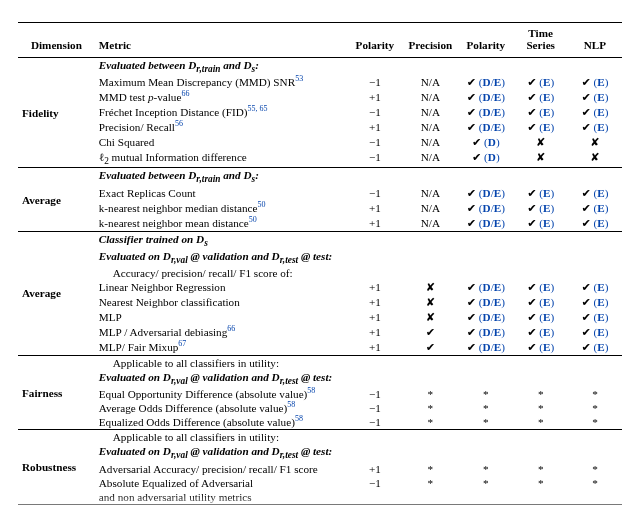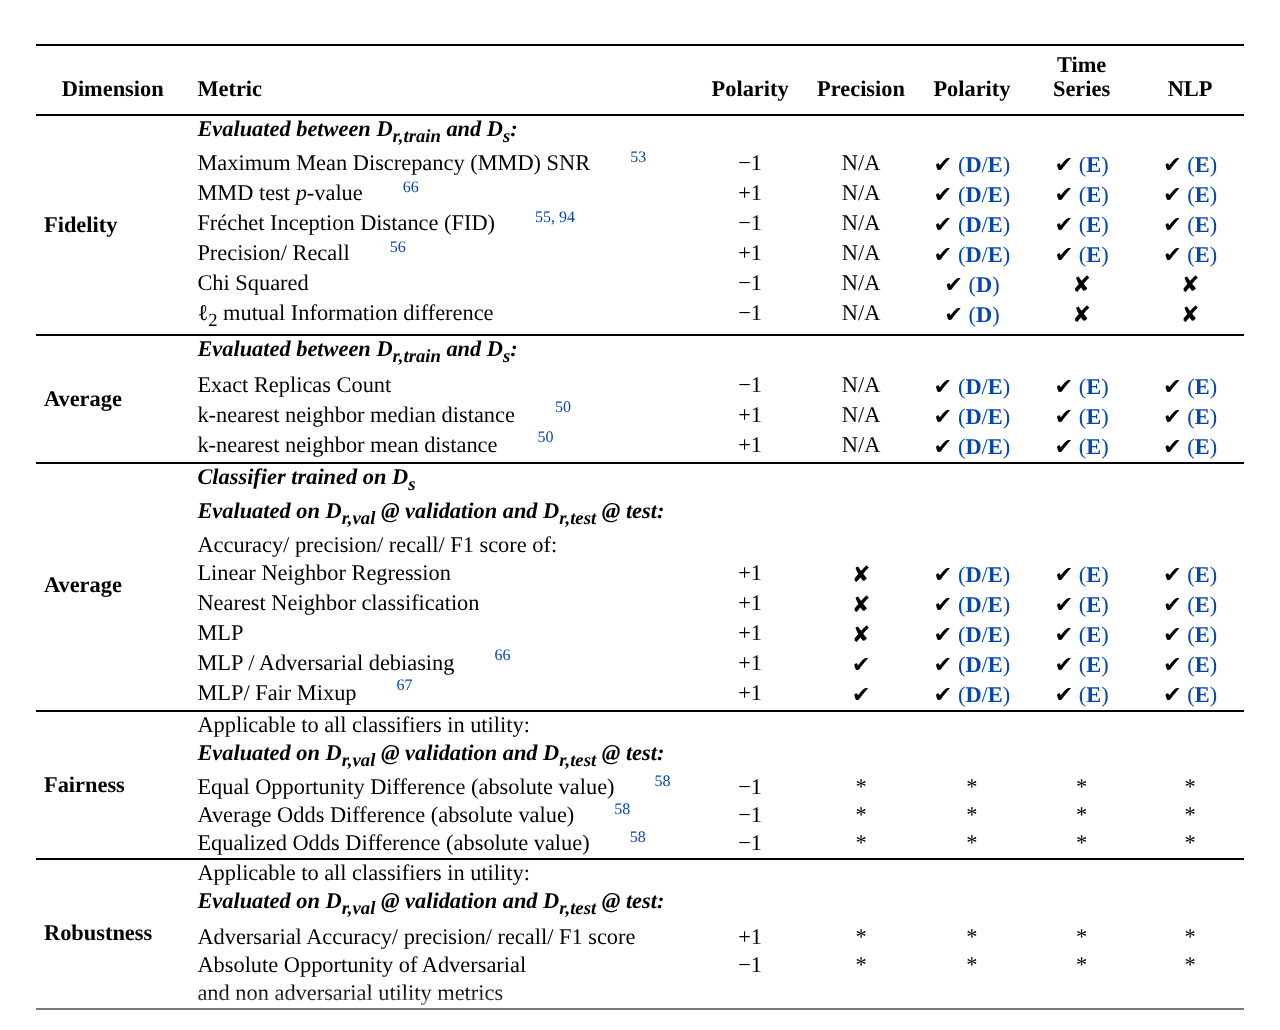--- a/index.html
+++ b/index.html
@@ -29,23 +29,23 @@
   th.col-narrow{ width: 48px; text-align: center; }
   td {
     padding: 1px 4px;
     vertical-align: top;
   }
   td.center { text-align: center; }
   .rule-top    { border-top: 1.2px solid #000; }
   .rule-mid    { border-bottom: 0.6px solid #000; }
   .rule-bottom { border-bottom: 1.6px solid #000; }
   .sec-heading { font-weight: bold; font-style: italic; text-align: center; }
-  .sec-note    { font-weight: normal; }
+  .sec-note    { font-weight: normal; margin-left: 14px; }
   .ital        { font-style: italic; }
-  sup.ref { color: #0645ad; font-size: 8px; vertical-align: super; line-height: 0; margin-left: 20px; }
+  sup.ref { color: #0645ad; font-size: 8px; vertical-align: super; line-height: 0; }
   .de { color: #0645ad; font-weight: bold; }
   .paren { color: #0645ad; }
   .caption {
     padding: 6px 18px 0 18px;
     font-size: 10px;
   }
   .fade {
     position: absolute;
     bottom: 0; left: 0; right: 0;
     height: 20px;
@@ -94,21 +94,21 @@
           </tr>
           <tr>
             <td>MMD test <span class="ital">p</span>-value<sup class="ref">66</sup></td>
             <td class="center">+1</td>
             <td class="center">N/A</td>
             <td class="center">✔ <span class="paren">(<span class="de">D</span>/<span class="de">E</span>)</span></td>
             <td class="center">✔ <span class="paren">(<span class="de">E</span>)</span></td>
             <td class="center">✔ <span class="paren">(<span class="de">E</span>)</span></td>
           </tr>
           <tr>
-            <td>Fréchet Inception Distance (FID)<sup class="ref">55, 94</sup></td>
+            <td>Fréchet Inception Distance (FID)<sup class="ref">55, 65</sup></td>
             <td class="center">−1</td>
             <td class="center">N/A</td>
             <td class="center">✔ <span class="paren">(<span class="de">D</span>/<span class="de">E</span>)</span></td>
             <td class="center">✔ <span class="paren">(<span class="de">E</span>)</span></td>
             <td class="center">✔ <span class="paren">(<span class="de">E</span>)</span></td>
           </tr>
           <tr>
             <td>Precision/ Recall<sup class="ref">56</sup></td>
             <td class="center">+1</td>
             <td class="center">N/A</td>
@@ -250,21 +250,21 @@
           </tr>
           <tr>
             <td>Adversarial Accuracy/ precision/ recall/ F1 score</td>
             <td class="center">+1</td>
             <td class="center">*</td>
             <td class="center">*</td>
             <td class="center">*</td>
             <td class="center">*</td>
           </tr>
           <tr>
-            <td>Absolute Opportunity of Adversarial</td>
+            <td>Absolute Equalized of Adversarial</td>
             <td class="center">−1</td>
             <td class="center">*</td>
             <td class="center">*</td>
             <td class="center">*</td>
             <td class="center">*</td>
           </tr>
           <tr class="rule-bottom">
             <td>and non adversarial utility metrics</td>
             <td class="center"></td>
             <td class="center"></td>

